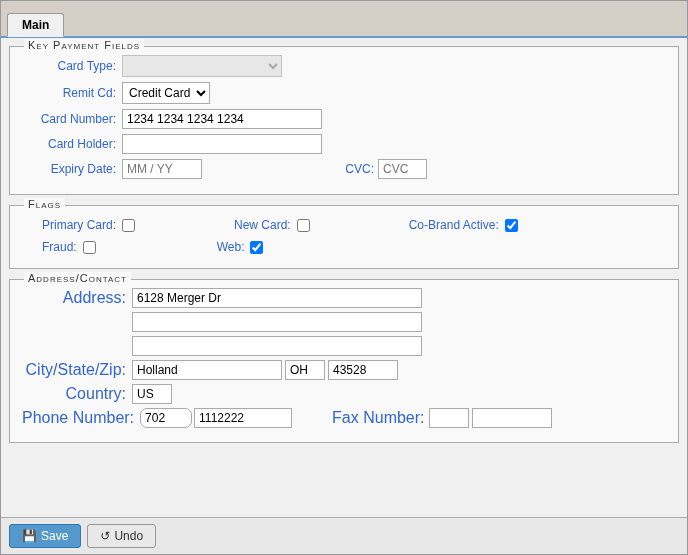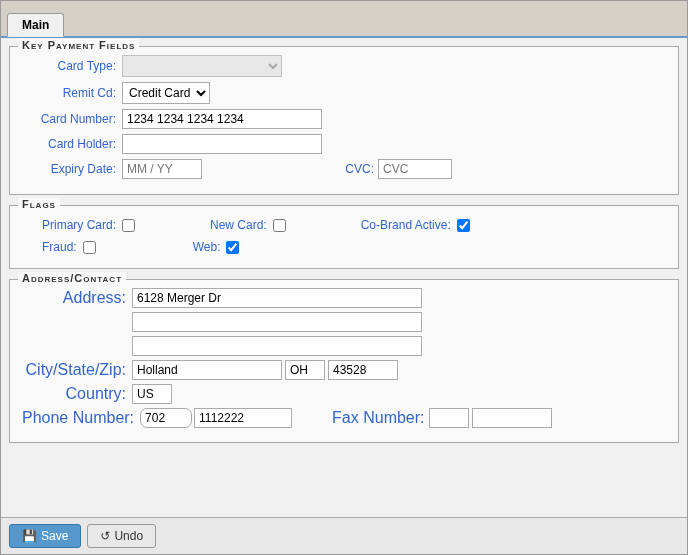--- a/index.html
+++ b/index.html
@@ -53,28 +53,28 @@
     
     .fieldset-group {
       border: 1px solid #aaa;
       margin-bottom: 10px;
       padding: 8px 12px 10px 12px;
       background: #f9f9f9;
       position: relative;
     }
     .fieldset-legend {
       font-variant: small-caps;
-      font-weight: bold;
+      font-weight: normal;
       font-size: 11px;
       color: #333;
       background: #f9f9f9;
       padding: 0 4px;
       position: absolute;
       top: -8px;
-      left: 8px;
+      left: 14px;
       letter-spacing: 1px;
     }
     
     .form-row {
       display: flex;
       align-items: center;
       margin-bottom: 5px;
     }
     .form-label {
       color: #3366cc;
@@ -104,21 +104,21 @@
     }
     input[type="checkbox"] {
       margin: 0 2px;
       width: 13px;
       height: 13px;
     }
     
     .flags-row {
       display: flex;
       align-items: center;
-      gap: 13px;
+      gap: 37px;
       padding: 4px 0 4px 20px;
     }
     .flag-item {
       display: flex;
       align-items: center;
       gap: 4px;
     }
     .flag-label {
       color: #3366cc;
       font-size: 12px;
@@ -209,21 +209,21 @@
       <div class="form-row">
         <span class="form-label">Card Holder:</span>
         <input type="text" style="width: 200px;">
       </div>
 
       <div class="form-row">
         <span class="form-label">Expiry Date:</span>
         <input type="text" style="width: 80px;" placeholder="MM / YY">
         <span style="width:140px;"></span>
         <span class="form-label" style="min-width:36px;text-align:right;padding-right:4px;">CVC:</span>
-        <input type="text" style="width: 74px;" placeholder="CVC">
+        <input type="text" style="width: 49px;" placeholder="CVC">
       </div>
 
     </div>
 
     <div class="fieldset-group">
       <span class="fieldset-legend">Flags</span>
 
       <div class="flags-row">
         <div class="flag-item">
           <span class="flag-label">Primary Card:</span>

